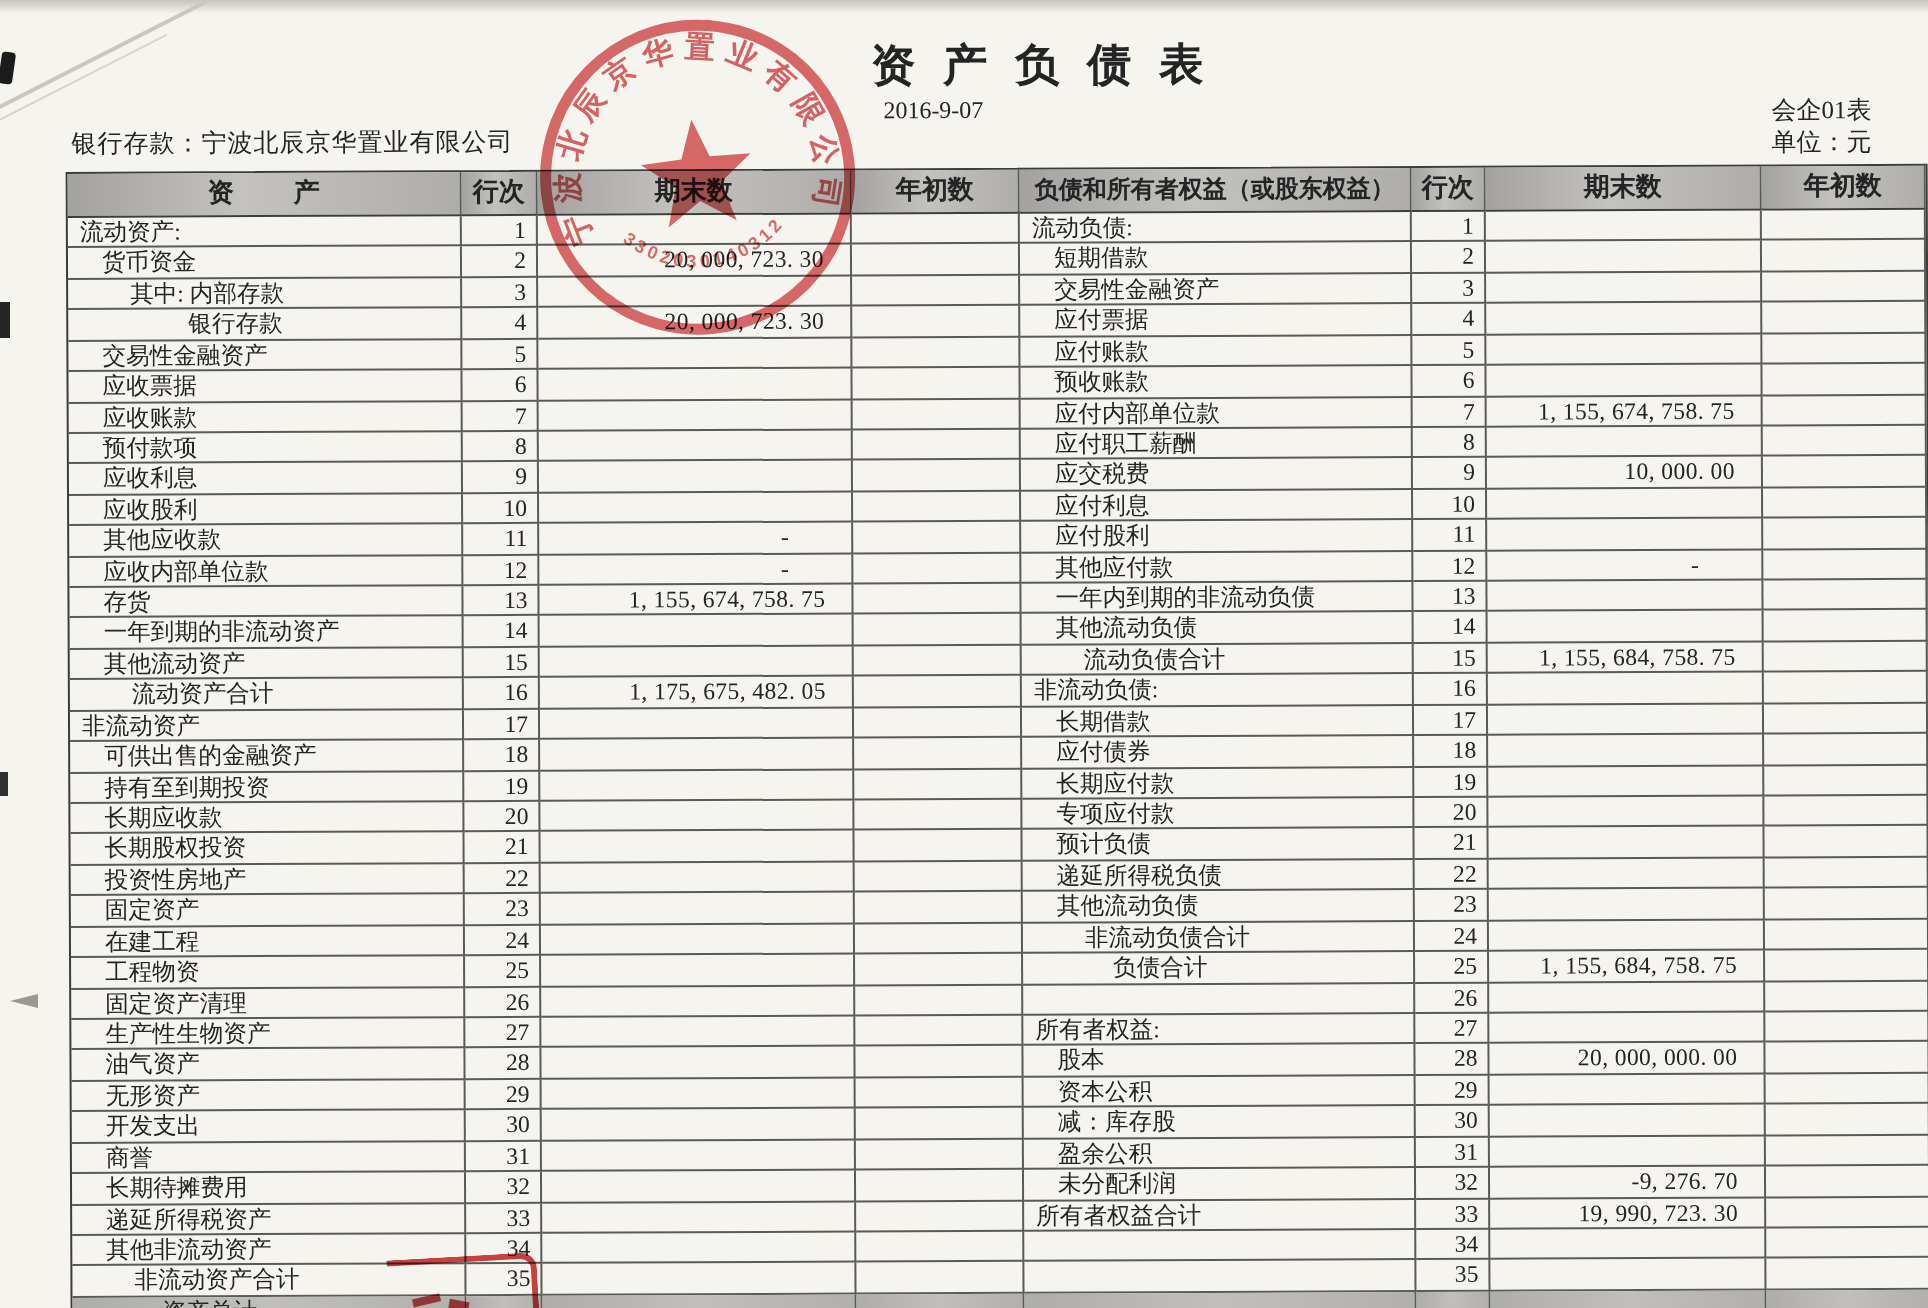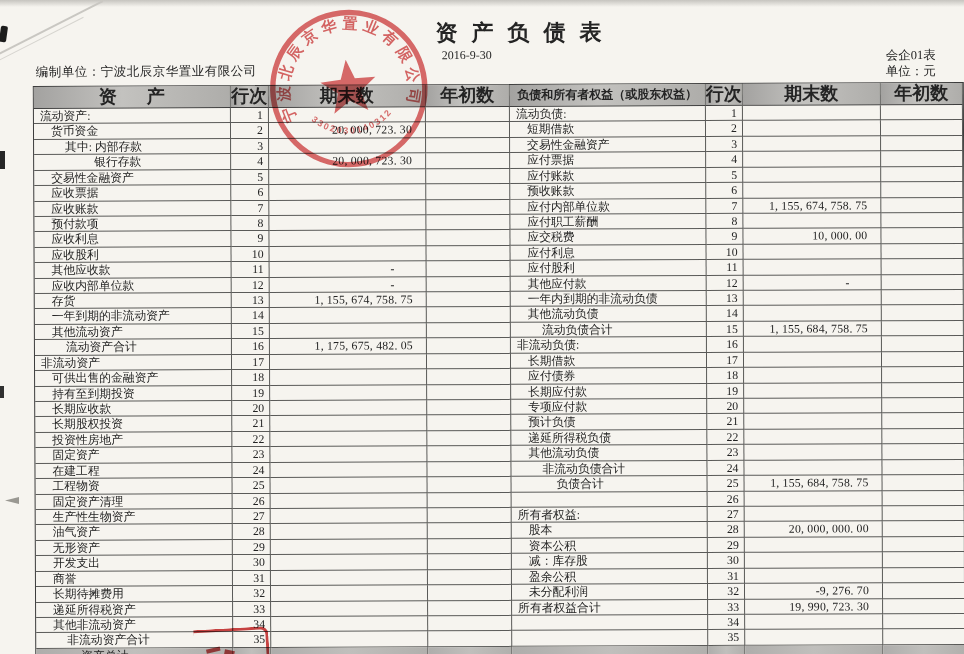--- a/index.html
+++ b/index.html
@@ -14,21 +14,21 @@
   .hdr-date{position:absolute;left:408px;top:48px;width:120px;text-align:center;font-size:12px;}
   .hdr-form{position:absolute;right:27px;top:49px;font-size:12.5px;text-align:right;margin-left:44px;}
   .hdr-unit{position:absolute;right:27px;top:65px;font-size:12.5px;text-align:right;}
   .tbl{position:absolute;left:34px;top:84px;display:grid;
     grid-template-columns:197px 38px 157px 84px 196px 37px 138px 82px;
     grid-template-rows:22px;grid-auto-rows:15.43px;
     border:1.6px solid #3c3c3c;}
   .c{box-sizing:border-box;border-right:1px solid #5a5a58;border-bottom:1px solid #5a5a58;
     font-size:11.8px;line-height:14.8px;white-space:nowrap;overflow:hidden;}
   .hd{background:linear-gradient(90deg,#a3a2a0,#c3c2bf 45%,#aeadaa);
-    font-weight:600;font-size:18px;display:flex;align-items:center;justify-content:center;
+    font-weight:600;font-size:13px;display:flex;align-items:center;justify-content:center;
     border-bottom:1.4px solid #3d3d3d;}
   .hd .sp2{letter-spacing:30px;padding-left:30px;}
   .ln{text-align:right;padding-right:5px;}
   .num{text-align:right;padding-right:13px;letter-spacing:.2px;}
   .num.dash{padding-right:31px;}
   .grey{background:linear-gradient(90deg,#aeadab,#c0bfbc 50%,#b1b0ad);}
   
   .seal{position:absolute;left:264px;top:2px;width:172px;height:172px;
     mix-blend-mode:multiply;opacity:.88;transform:rotate(-6deg);}
   .corner-stamp{position:absolute;left:193px;top:627px;width:72px;height:40px;
@@ -54,22 +54,22 @@
   <div class="topstrip"></div>
   <div class="fold1"></div>
   <div class="fold2"></div>
   <div class="mark m1"></div>
   <div class="mark m2"></div>
   <div class="mark m3"></div>
   <div class="mark m4"></div>
 
   <div class="scan">
     <div class="hdr-title">资产负债表</div>
-    <div class="hdr-date">2016-9-30</div>
-    <div class="hdr-prepared">编制单位：宁波北辰京华置业有限公司</div>
+    <div class="hdr-date">2016-9-07</div>
+    <div class="hdr-prepared">银行存款：宁波北辰京华置业有限公司</div>
     <div class="hdr-form">会企01表</div>
     <div class="hdr-unit">单位：元</div>
 
     <div class="tbl" id="grid">
         <div class="c hd">
           <span class="sp2">资产</span>
         </div>
         <div class="c hd">行次</div>
         <div class="c hd">期末数</div>
         <div class="c hd">年初数</div>

